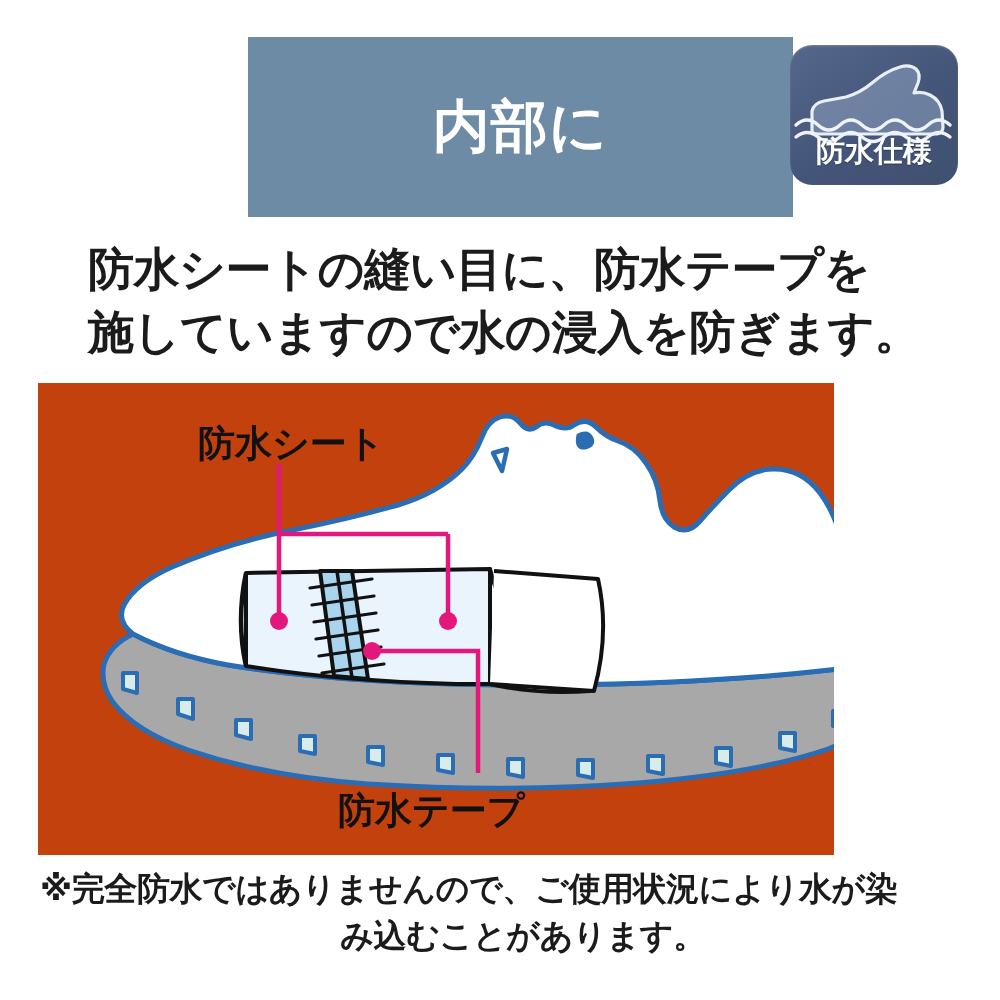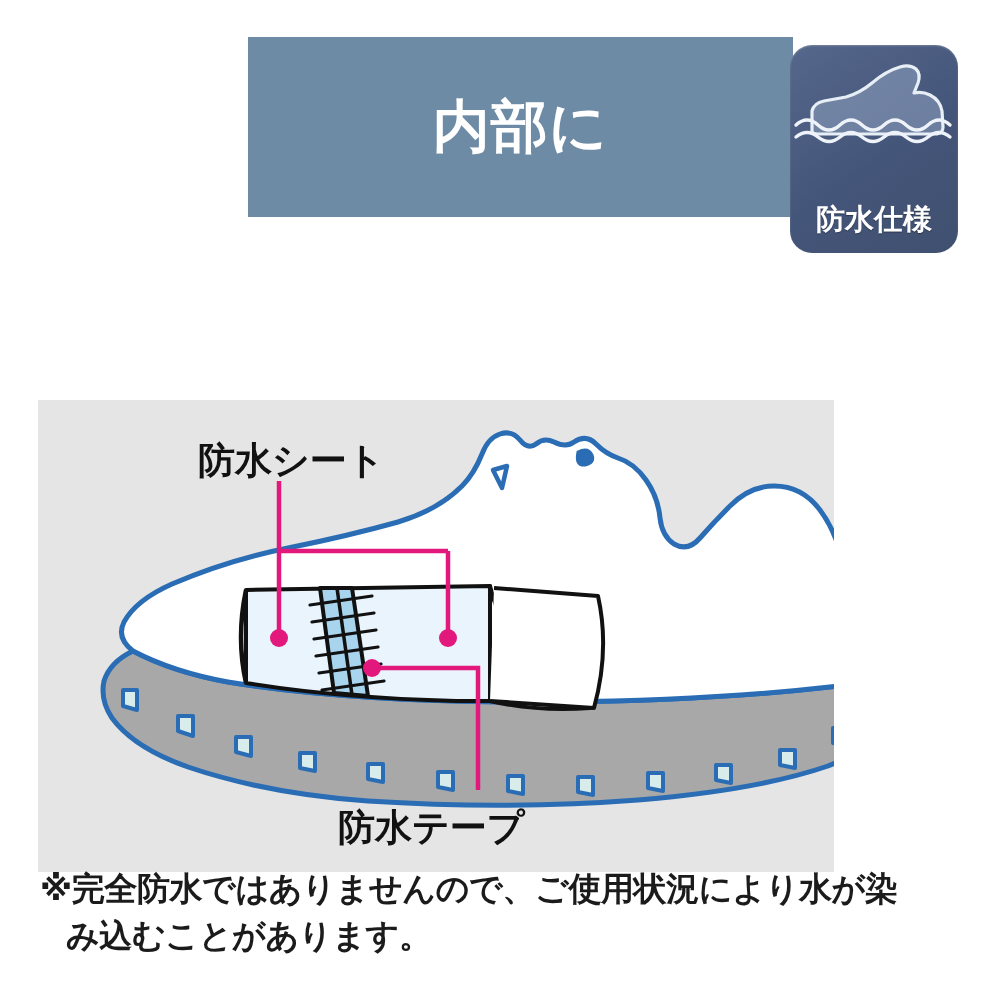--- a/index.html
+++ b/index.html
@@ -52,21 +52,21 @@
     letter-spacing: 1px;
     white-space: nowrap;
     text-align: center;
   }
 
   .wp-badge {
     position: absolute;
     left: 790px;
     top: 45px;
     width: 168px;
-    height: 208px;
+    height: 140px;
     border-radius: 22px;
     background: linear-gradient(145deg, #55678a 0%, #44557a 55%, #3f506f 100%);
     box-shadow: inset 0 1px 2px rgba(255,255,255,0.22);
     overflow: hidden;
   }
   .badge-art {
     position: absolute;
     left: 0; top: 0;
     width: 168px;
     height: 168px;
@@ -98,24 +98,24 @@
     font-size: 46px;
     line-height: 1.36;
     letter-spacing: -0.5px;
     white-space: nowrap;
   }
 
   
   .diagram-panel {
     position: absolute;
     left: 38px;
-    top: 400px;
+    top: 383px;
     width: 796px;
     height: 472px;
-    background: #e5e5e5;
+    background: #c2410c;
     overflow: hidden;
   }
   .diagram-svg {
     position: absolute;
     left: 0; top: 0;
     width: 920px;
     height: 472px;
   }
 
   .diagram-label {
@@ -137,21 +137,21 @@
     width: 940px;
   }
   .footnote-line {
     color: #1b1b1b;
     font-weight: bold;
     font-size: 33px;
     line-height: 1.42;
     letter-spacing: -0.4px;
     white-space: nowrap;
   }
-  .footnote-line.indent { padding-left: 26px; }
+  .footnote-line.indent { padding-left: 26px; text-align: center; }
 </style>
 </head>
 <body>
 
 <div id="root">
 
   <div class="header-row">
 
     <div class="title-banner">
       <div class="title-line">内部に</div>
@@ -162,20 +162,24 @@
 
         <path d="M22 86 L22 66 Q24 58 34 56 L56 52 Q70 48 82 38 Q96 26 110 22 Q120 19 126 24 Q131 29 128 38 L124 48 Q132 46 140 50 Q150 55 152 66 L153 82 Q153 88 147 89 L28 89 Q22 89 22 86 Z" fill="#8fa2c0" fill-opacity="0.55" stroke="#e7eef6" stroke-width="3.2" stroke-linejoin="round"></path>
 
         <path d="M6 80 Q17 70 28 80 T50 80 T72 80 T94 80 T116 80 T138 80 T160 80" fill="none" stroke="#eef3f9" stroke-width="3.4" stroke-linecap="round"></path>
         <path d="M6 92 Q17 83 28 92 T50 92 T72 92 T94 92 T116 92 T138 92 T160 92" fill="none" stroke="#eef3f9" stroke-width="3.4" stroke-linecap="round"></path>
       </svg>
       <div class="badge-text">防水仕様</div>
     </div>
   </div>
 
+  <div class="description">
+    <div class="desc-line">防水シートの縫い目に、防水テープを</div>
+    <div class="desc-line">施していますので水の浸入を防ぎます。</div>
+  </div>
 
   <div class="diagram-panel">
 
     <svg class="diagram-svg" viewBox="0 0 920 472">
 
       <path d="M95 251
                Q72 262 66 281
                Q62 300 74 318
                Q96 348 150 367
                Q230 394 330 401

